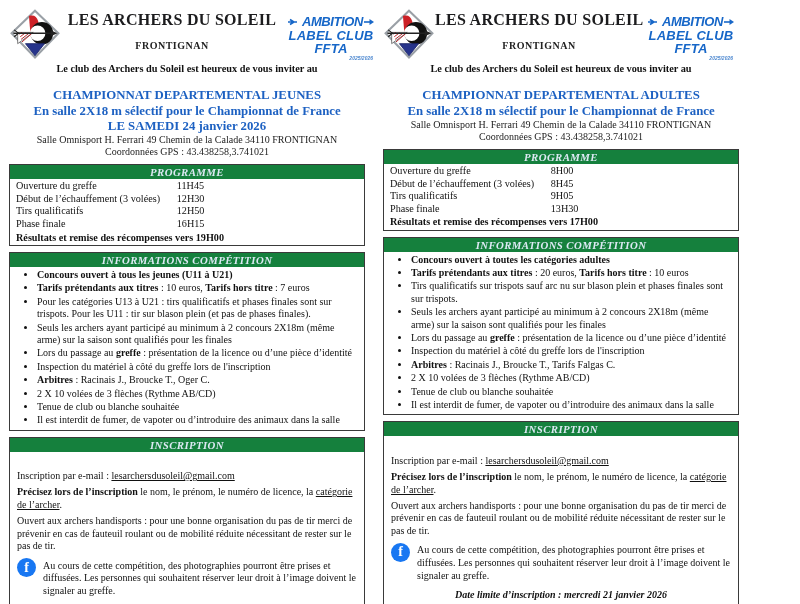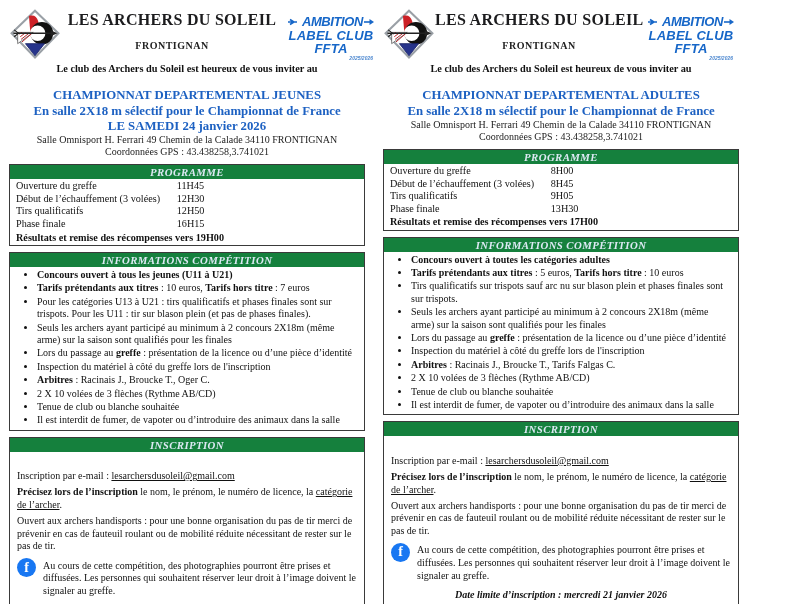--- a/index.html
+++ b/index.html
@@ -230,21 +230,21 @@
             <span class="prog-time">13H30</span>
           </div>
         </div>
       <div class="prog-foot">Résultats et remise des récompenses vers 17H00</div>
     </div>
 
     <div class="sec info-box">
       <div class="bar">INFORMATIONS COMPÉTITION</div>
       <ul class="bullets">
           <li><span class="b">Concours ouvert à toutes les catégories adultes</span></li>
-          <li><span class="b">Tarifs prétendants aux titres</span><span> : 5 euros, </span><span class="b">Tarifs hors titre</span><span> : 10 euros</span></li>
+          <li><span class="b">Tarifs prétendants aux titres</span><span> : 20 euros, </span><span class="b">Tarifs hors titre</span><span> : 10 euros</span></li>
           <li><span>Tirs qualificatifs sur trispots sauf arc nu sur blason plein et phases finales sont sur trispots.</span></li>
           <li><span>Seuls les archers ayant participé au minimum à 2 concours 2X18m (même arme) sur la saison sont qualifiés pour les finales</span></li>
           <li><span>Lors du passage au </span><span class="b">greffe</span><span> : présentation de la licence ou d’une pièce d’identité</span></li>
           <li><span>Inspection du matériel à côté du greffe lors de l'inscription</span></li>
           <li><span class="b">Arbitres</span><span> : Racinais J., Broucke T., Tarifs Falgas C.</span></li>
           <li><span>2 X 10 volées de 3 flèches (Rythme AB/CD)</span></li>
           <li><span>Tenue de club ou blanche souhaitée</span></li>
           <li><span>Il est interdit de fumer, de vapoter ou d’introduire des animaux dans la salle</span></li>
         </ul>
     </div>

